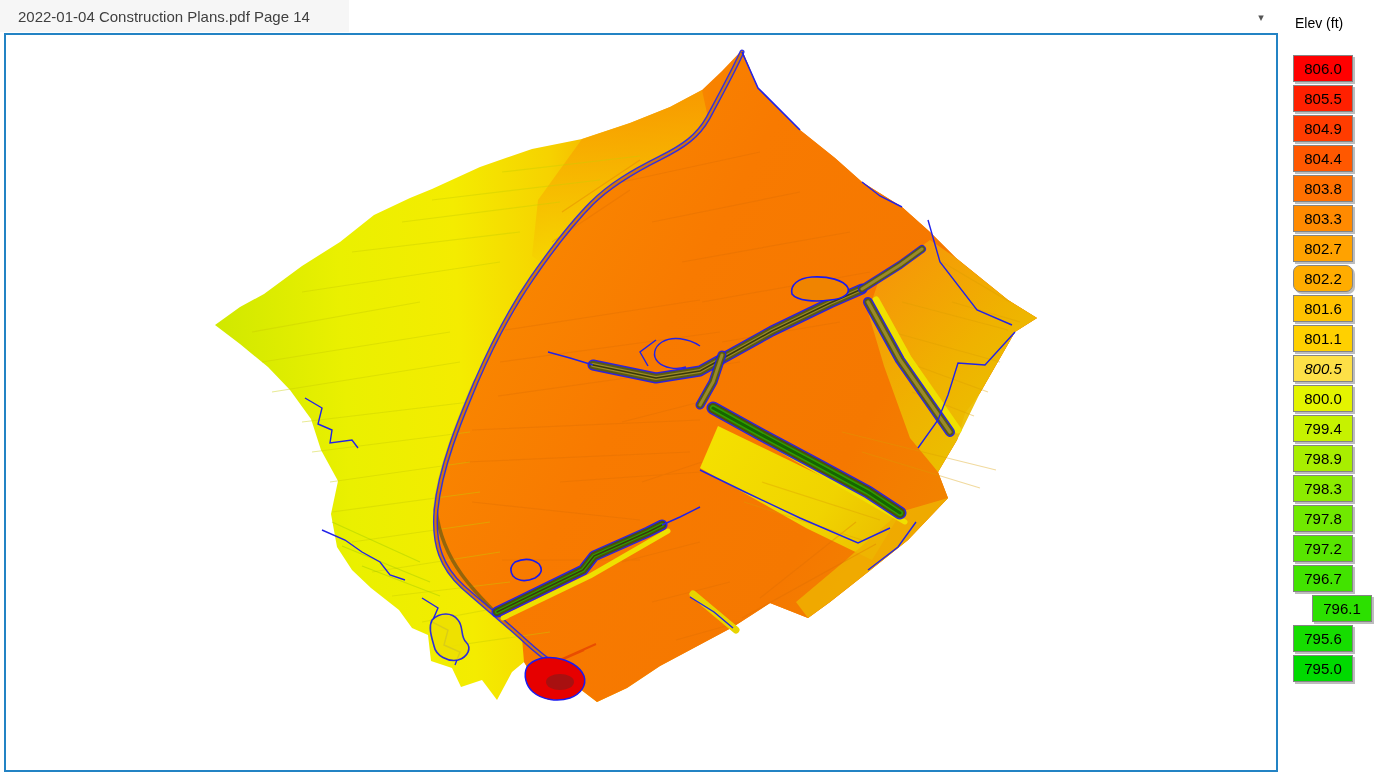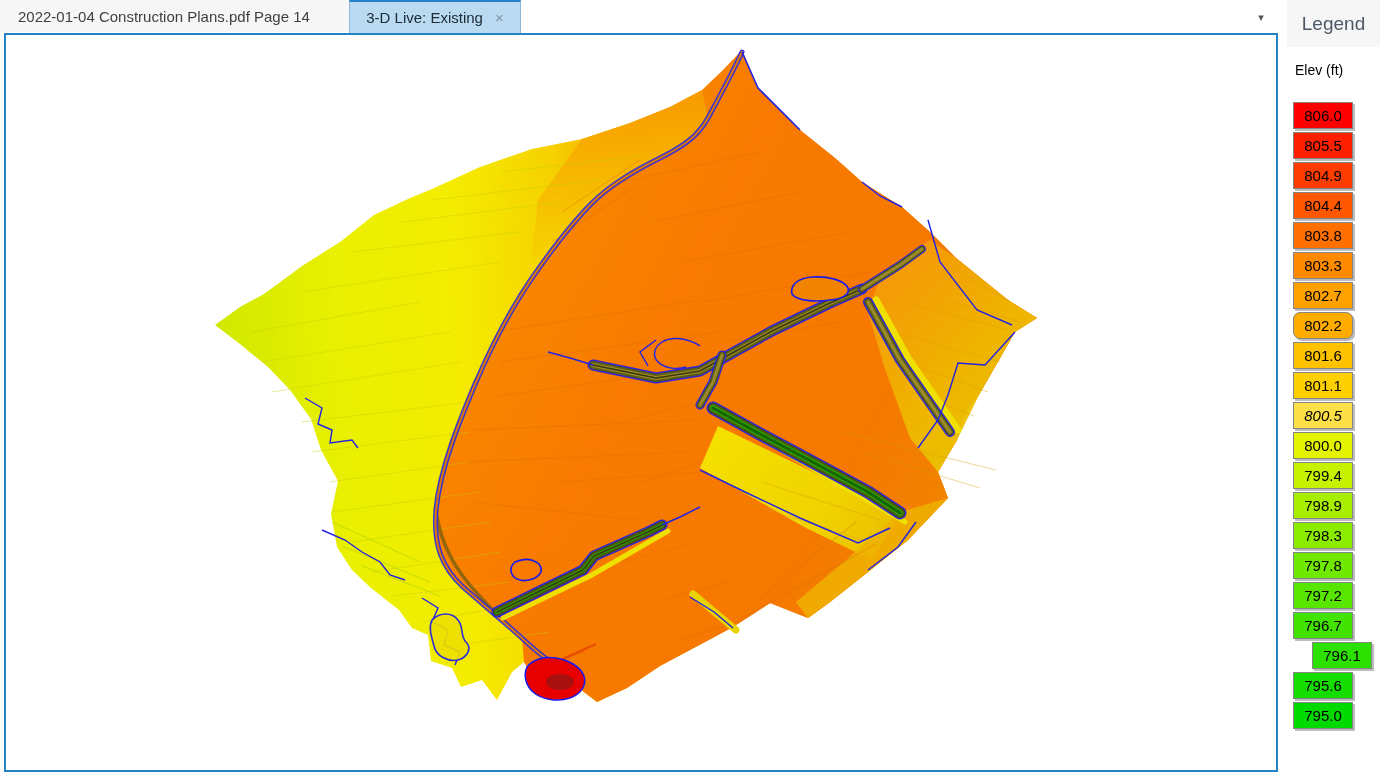--- a/index.html
+++ b/index.html
@@ -45,24 +45,20 @@
     display:flex;align-items:center;justify-content:center;
     font-size:15px;color:#000;box-sizing:border-box;cursor:pointer;flex:0 0 auto;
   }
 </style>
 </head>
 <body>
 
 <div class="tabbar">
   <div class="tab-inactive">
     <span>2022-01-04 Construction Plans.pdf Page 14</span>
-  </div>
-  <div class="tab-active">
-    <span>3-D Live: Existing</span>
-    <span class="tab-close">×</span>
   </div>
   <div class="tab-caret">▾</div>
 </div>
 
 <div class="viewport">
   <svg viewBox="6 35 1270 735" preserveAspectRatio="none">
     <defs>
       <linearGradient id="gBase" gradientUnits="userSpaceOnUse" x1="215" y1="420" x2="1040" y2="380">
         <stop offset="0" stop-color="#CFE800"></stop>
         <stop offset="0.16" stop-color="#EAF000"></stop>
@@ -214,23 +210,20 @@
     <g>
       <path stroke="#E03000" stroke-width="2" opacity="0.6" fill="none" d="M552,664 L584,650 M560,660 L596,644"></path>
       <path fill="#E60000" stroke="#1A1AF0" stroke-width="1.5" d="M527,667 C533,659 545,656 556,658
         C568,660 580,666 584,676 C587,685 581,694 570,698 C558,702 542,700 533,692 C526,686 523,675 527,667 Z"></path>
       <ellipse cx="560" cy="682" rx="14" ry="8" fill="#A81010"></ellipse>
     </g>
   </svg>
 </div>
 
 <div class="legend">
-  <div class="legend-header">
-    <span>Legend</span>
-  </div>
   <div class="elev-label">Elev (ft)</div>
   <div class="swatches">
       <div class="swatch" style="background: rgb(255, 0, 0);">806.0</div>
       <div class="swatch" style="background: rgb(255, 32, 0);">805.5</div>
       <div class="swatch" style="background: rgb(255, 60, 0);">804.9</div>
       <div class="swatch" style="background: rgb(255, 88, 0);">804.4</div>
       <div class="swatch" style="background: rgb(255, 112, 0);">803.8</div>
       <div class="swatch" style="background: rgb(255, 138, 0);">803.3</div>
       <div class="swatch" style="background: rgb(255, 162, 0);">802.7</div>
       <div class="swatch" style="background: rgb(255, 172, 0); border-radius: 7px;">802.2</div>

